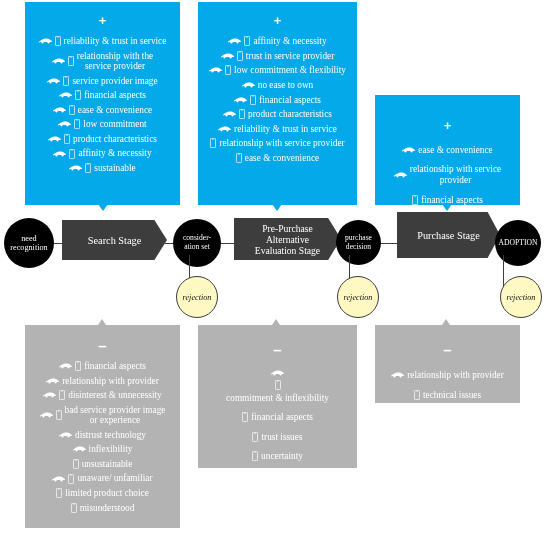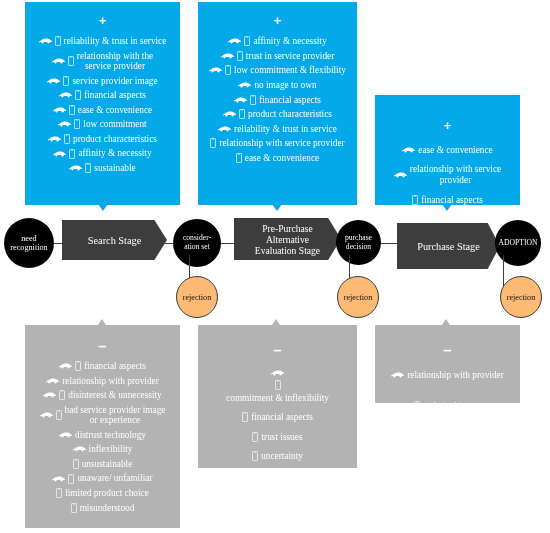--- a/index.html
+++ b/index.html
@@ -89,30 +89,31 @@
     font-size: 8.2px;
     line-height: 9.4px;
     white-space: pre-line;
     font-family: "Liberation Serif", "DejaVu Serif", serif;
   }
   .node-circle.small { font-size: 7.6px; line-height: 8.8px; }
 
   .reject-circle {
     position: absolute;
     border-radius: 50%;
-    background: #fdba74;
+    background: #fef9c3;
     border: 1px solid #3d3d3d;
     box-sizing: border-box;
     color: #111111;
     display: flex;
     align-items: center;
     justify-content: center;
     text-align: center;
     font-size: 8.2px;
     font-family: "Liberation Serif", "DejaVu Serif", serif;
+    font-style: italic;
   }
 
   .chev {
     position: absolute;
     background: #3d3d3d;
     color: #ffffff;
     display: flex;
     align-items: center;
     justify-content: center;
     text-align: center;
@@ -333,21 +334,21 @@
       <span class="attr-label">low commitment &amp; flexibility</span>
     </div>
     <div class="attr-row">
       <span class="ico">
           <svg width="13" height="8" viewBox="0 0 26 16" aria-hidden="true">
             <path fill="#ffffff" d="M2.2 11.2c-1.0 0-1.8-.6-1.9-1.4-.1-.9.5-1.6 1.6-1.9 1.0-.3 2.0-.9 3.0-1.7C6.6 4.8 8.4 3.8 10.6 3.4c2.6-.5 5.3-.4 7.8.3 1.9.5 3.4 1.3 4.6 2.3.7.6 1.3 1.0 2.0 1.3.7.3 1.0.9.9 1.6-.2.8-.9 1.3-1.9 1.3h-2.2c-.3 1.3-1.4 2.2-2.7 2.2-1.3 0-2.4-.9-2.7-2.2H9.6c-.3 1.3-1.4 2.2-2.7 2.2-1.3 0-2.4-.9-2.7-2.2H2.2z"></path>
             <circle cx="6.9" cy="11.3" r="1.6" fill="#ffffff"></circle>
             <circle cx="19.1" cy="11.3" r="1.6" fill="#ffffff"></circle>
           </svg>
         </span>
-      <span class="attr-label">no image to own</span>
+      <span class="attr-label">no ease to own</span>
     </div>
     <div class="attr-row">
       <span class="ico">
           <svg width="13" height="8" viewBox="0 0 26 16" aria-hidden="true">
             <path fill="#ffffff" d="M2.2 11.2c-1.0 0-1.8-.6-1.9-1.4-.1-.9.5-1.6 1.6-1.9 1.0-.3 2.0-.9 3.0-1.7C6.6 4.8 8.4 3.8 10.6 3.4c2.6-.5 5.3-.4 7.8.3 1.9.5 3.4 1.3 4.6 2.3.7.6 1.3 1.0 2.0 1.3.7.3 1.0.9.9 1.6-.2.8-.9 1.3-1.9 1.3h-2.2c-.3 1.3-1.4 2.2-2.7 2.2-1.3 0-2.4-.9-2.7-2.2H9.6c-.3 1.3-1.4 2.2-2.7 2.2-1.3 0-2.4-.9-2.7-2.2H2.2z"></path>
             <circle cx="6.9" cy="11.3" r="1.6" fill="#ffffff"></circle>
             <circle cx="19.1" cy="11.3" r="1.6" fill="#ffffff"></circle>
           </svg>
         </span>
       <span class="ico">
@@ -457,21 +458,21 @@
 ation set</div>
 
   <div class="chev" style="left:234px; top:218px; width:107px; height:42px;
               clip-path: polygon(0 0, 88% 0, 100% 50%, 88% 100%, 0 100%);">Pre-Purchase
 Alternative
 Evaluation Stage</div>
 
   <div class="node-circle small" style="left:336px; top:220px; width:45px; height:45px;">purchase
 decision</div>
 
-  <div class="chev one-line" style="left:397px; top:223px; width:103px; height:46px;
+  <div class="chev one-line" style="left:397px; top:212px; width:103px; height:46px;
               clip-path: polygon(0 0, 88% 0, 100% 50%, 88% 100%, 0 100%);">Purchase Stage</div>
 
   <div class="node-circle small" style="left:495px; top:220px; width:46px; height:46px;">ADOPTION</div>
 
   <div class="connector v" style="left:189px; top:255px; height:39px;"></div>
   <div class="connector h" style="left:189px; top:294px; width:14px;"></div>
   <div class="reject-circle" style="left:176px; top:276px; width:42px; height:42px;">rejection</div>
 
   <div class="connector v" style="left:349px; top:255px; height:39px;"></div>
   <div class="connector h" style="left:349px; top:294px; width:13px;"></div>
@@ -672,21 +673,21 @@
     <div class="attr-row" style="margin-top:7px;">
       <span class="ico">
           <svg width="13" height="8" viewBox="0 0 26 16" aria-hidden="true">
             <path fill="#ffffff" d="M2.2 11.2c-1.0 0-1.8-.6-1.9-1.4-.1-.9.5-1.6 1.6-1.9 1.0-.3 2.0-.9 3.0-1.7C6.6 4.8 8.4 3.8 10.6 3.4c2.6-.5 5.3-.4 7.8.3 1.9.5 3.4 1.3 4.6 2.3.7.6 1.3 1.0 2.0 1.3.7.3 1.0.9.9 1.6-.2.8-.9 1.3-1.9 1.3h-2.2c-.3 1.3-1.4 2.2-2.7 2.2-1.3 0-2.4-.9-2.7-2.2H9.6c-.3 1.3-1.4 2.2-2.7 2.2-1.3 0-2.4-.9-2.7-2.2H2.2z"></path>
             <circle cx="6.9" cy="11.3" r="1.6" fill="#ffffff"></circle>
             <circle cx="19.1" cy="11.3" r="1.6" fill="#ffffff"></circle>
           </svg>
         </span>
       <span class="attr-label">relationship with provider</span>
     </div>
-    <div class="attr-row" style="margin-top:19px;">
+    <div class="attr-row" style="margin-top:8px;">
       <span class="ico">
           <svg width="6" height="10" viewBox="0 0 12 20" aria-hidden="true">
             <rect x="0.8" y="0.8" width="10.4" height="18.4" rx="1.8" ry="1.8" fill="none" stroke="#ffffff" stroke-width="1.5"></rect>
             <rect x="4.2" y="2.6" width="3.6" height="0.9" rx="0.45" fill="#ffffff"></rect>
           </svg>
         </span>
       <span class="attr-label">technical issues</span>
     </div>
   </div>
 

